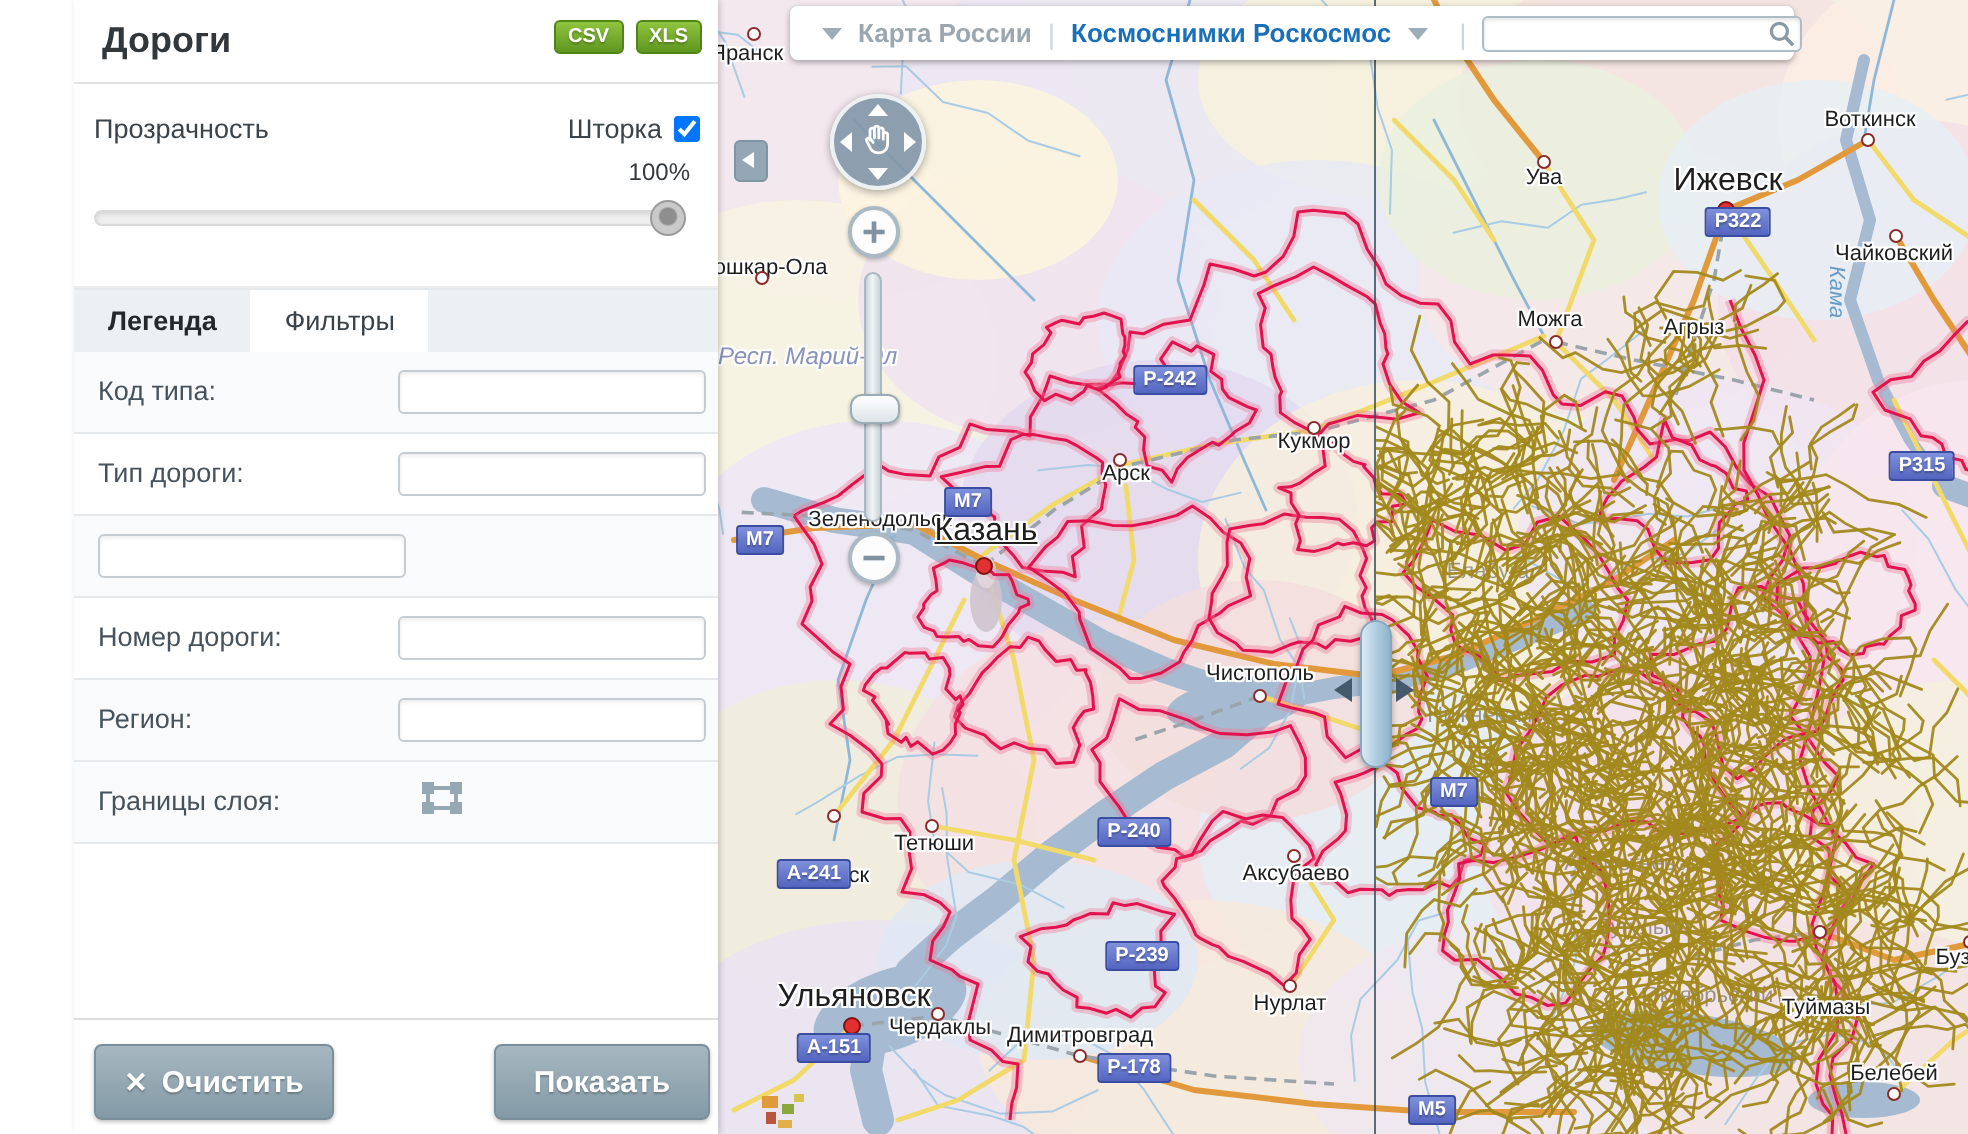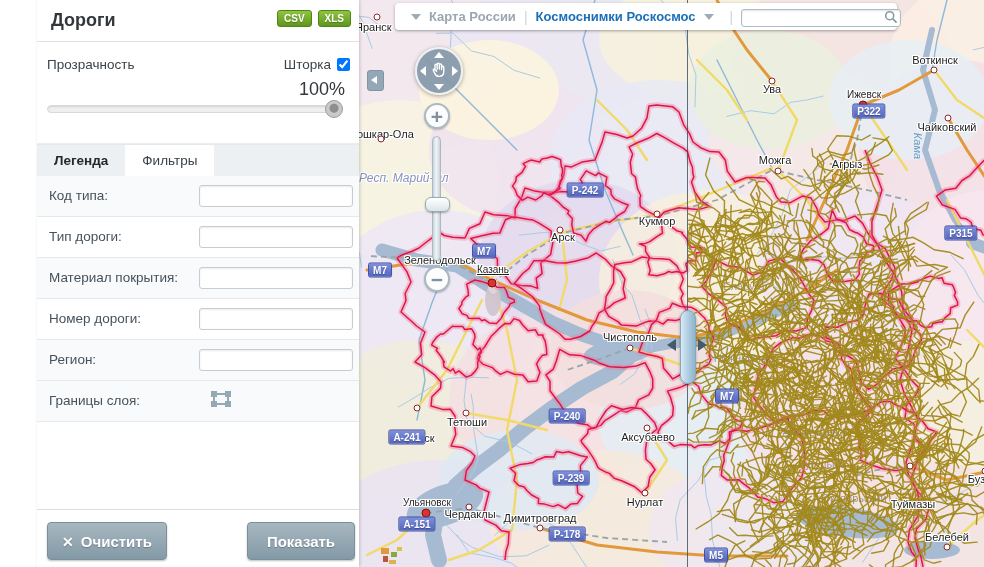--- a/index.html
+++ b/index.html
@@ -8,21 +8,21 @@
 
   
   .panel{width:322px;height:567px;background:#fff;position:relative;flex:none;z-index:30;box-shadow:1px 0 3px rgba(0,0,0,.18);}
   .panel-header{height:42px;border-bottom:1px solid #e2e2e2;display:flex;align-items:flex-start;padding:10px 8px 0 14px;box-sizing:border-box;}
   .panel-title{font-size:18px;font-weight:bold;color:#32373c;flex:1;}
   .btn-green{display:inline-block;background:linear-gradient(#8fc43f,#5f961e);border:1px solid #4f8516;border-radius:3px;color:#fff;font-size:10px;font-weight:bold;padding:2px 6px;margin-left:6px;cursor:pointer;text-shadow:0 1px 1px rgba(0,0,0,.25);}
   .trans{position:relative;height:101px;border-bottom:1px solid #ededed;}
   .trans-label{position:absolute;left:10px;top:15px;font-size:13.5px;color:#3c444b;}
   .curtain{position:absolute;right:6px;top:13px;display:flex;align-items:center;font-size:13.5px;color:#3c444b;}
   .curtain input{margin-left:6px;}
-  .pct{position:absolute;right:14px;top:37px;font-size:18px;color:#33383d;}
+  .pct{position:absolute;right:14px;top:37px;font-size:12px;color:#33383d;}
   .slider-track{position:absolute;left:10px;right:24px;top:63px;height:6px;background:#efefef;border:1px solid #d9d9d9;border-radius:4px;box-shadow:inset 0 1px 2px rgba(0,0,0,.12);}
   .slider-handle{position:absolute;right:-9px;top:-6px;width:16px;height:16px;border-radius:50%;background:radial-gradient(circle at 50% 45%,#8e8e8e 0 4px,#c9c9c9 5px);border:1px solid #9b9b9b;cursor:pointer;}
   .tab-strip{height:31px;background:#edf0f2;border-top:1px solid #e6e9eb;white-space:nowrap;}
   .tab{display:inline-block;height:31px;line-height:31px;padding:0 17px;font-size:13.5px;color:#39434b;cursor:pointer;vertical-align:top;}
   .tab:first-child{font-weight:bold;color:#23282d;}
   .tab.active{background:#fff;}
   .frow{display:flex;align-items:center;min-height:41px;border-bottom:1px solid #e6e9eb;padding:0 8px 0 12px;box-sizing:border-box;background:#fff;}
   .frow.alt{background:#f8fafb;}
   .flabel{flex:1;font-size:13.5px;color:#46525c;line-height:1.3;padding:6px 8px 6px 0;}
   .fctrl{width:152px;flex:none;}
@@ -37,21 +37,21 @@
   
   .map{position:relative;width:662px;height:567px;overflow:hidden;background:#eef2e6;flex:none;}
   .map svg.layer{position:absolute;left:0;top:0;pointer-events:none;}
   #base-svg{z-index:1;}
   #mesh-svg{z-index:3;}
   .lab-layer{position:absolute;left:0;top:0;width:100%;height:100%;pointer-events:none;}
   #faint-layer{z-index:2;}
   #label-layer{z-index:4;}
   .mlabel{position:absolute;transform:translate(-50%,-100%);font-size:11px;color:#1e1e1e;white-space:nowrap;
     text-shadow:-1px 0 #fff,1px 0 #fff,0 -1px #fff,0 1px #fff,-1px -1px #fff,1px 1px #fff,1px -1px #fff,-1px 1px #fff;}
-  .mlabel.big{font-size:10px;}
+  .mlabel.big{font-size:16px;}
   .mlabel.start{transform:translate(0,-100%);}
   .mlabel.region{color:#8892bb;font-style:italic;font-size:12px;}
   .mlabel.faint{color:rgba(82,76,58,.55);text-shadow:none;}
   .mlabel.river{transform:translate(-50%,-50%) rotate(90deg);color:#669cc6;font-style:italic;text-shadow:none;}
   .mdot{position:absolute;width:7px;height:7px;border:1px solid #8a2a2a;background:#fff;border-radius:50%;transform:translate(-50%,-50%);box-sizing:border-box;z-index:4;}
   .mdot.big{width:9px;height:9px;background:#e23030;border-color:#7c1111;}
   .rbadge{position:absolute;transform:translate(-50%,-50%);background:linear-gradient(#7f90dc,#5365c0);color:#fff;font-size:10px;font-weight:bold;line-height:11px;padding:1px 4px;border:1px solid #3a4da0;border-radius:2px;z-index:5;white-space:nowrap;text-shadow:0 1px 1px rgba(0,0,0,.3);text-align:center;}
 
   
   .curtain-line{position:absolute;left:328px;top:0;width:1px;height:567px;background:rgba(55,75,90,.8);z-index:12;}
@@ -116,21 +116,20 @@
     <div>
         <div class="frow alt">
           <span class="flabel">Код типа:</span>
           <div class="fctrl"><input class="finput" style=""></div>
         </div>
         <div class="frow">
           <span class="flabel">Тип дороги:</span>
           <div class="fctrl"><input class="finput" style=""></div>
         </div>
         <div class="frow alt">
-          <span class="flabel">Материал покрытия:</span>
           <div class="fctrl"><input class="finput" style=""></div>
         </div>
         <div class="frow">
           <span class="flabel">Номер дороги:</span>
           <div class="fctrl"><input class="finput" style=""></div>
         </div>
         <div class="frow alt">
           <span class="flabel">Регион:</span>
           <div class="fctrl"><input class="finput" style=""></div>
         </div>

